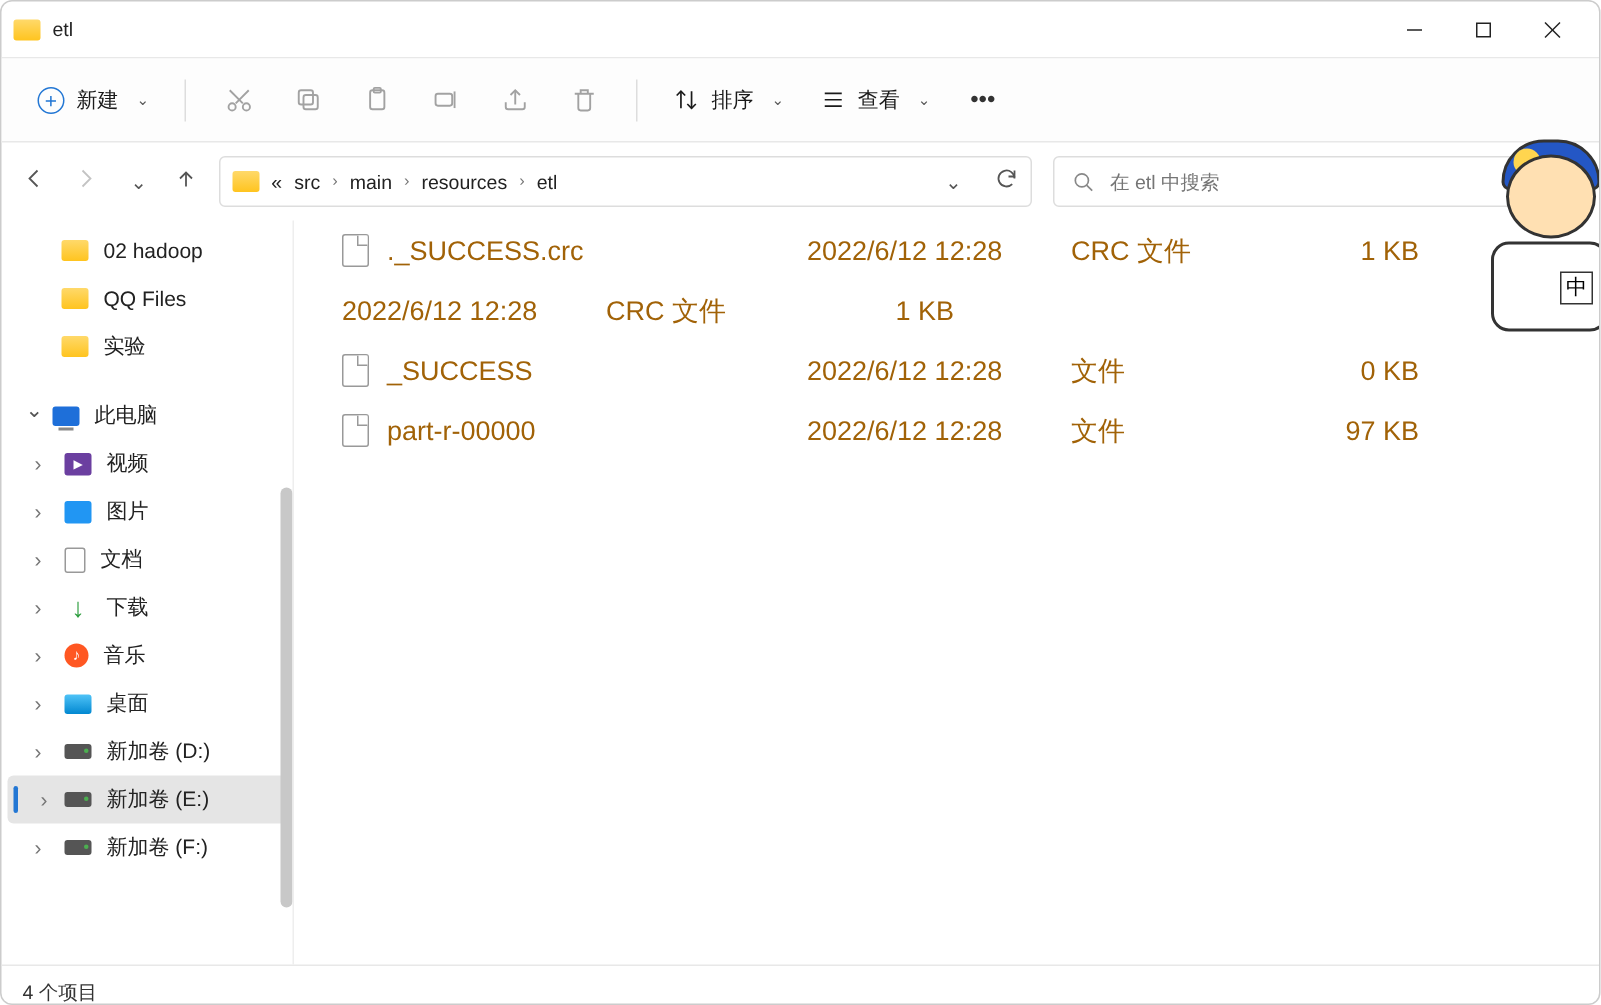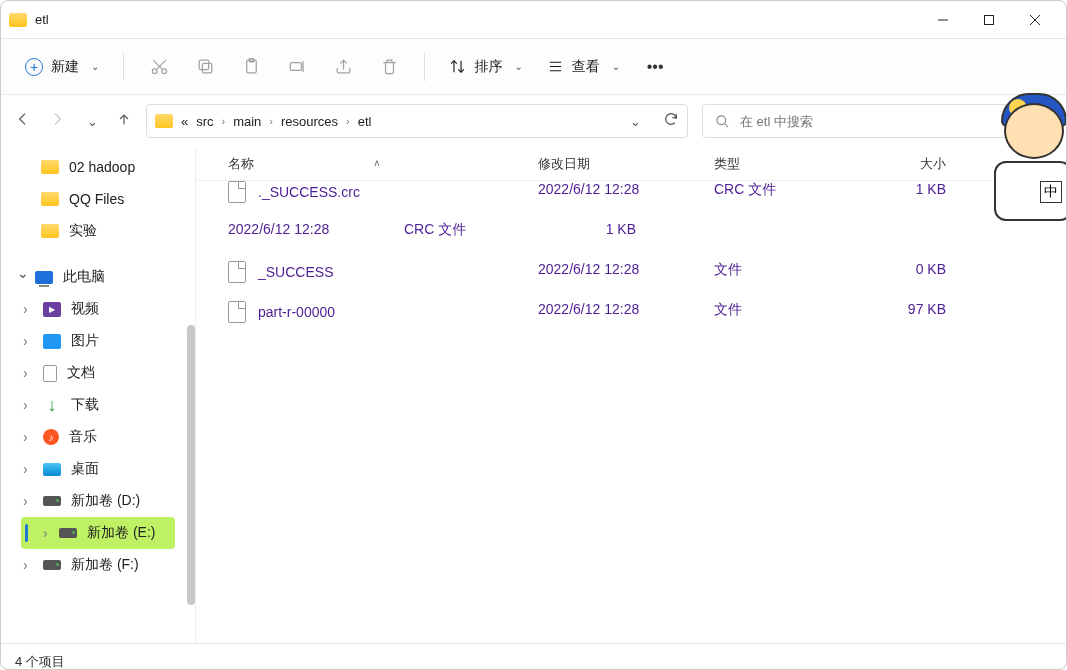--- a/index.html
+++ b/index.html
@@ -40,21 +40,21 @@
     .search-box input { border: none; outline: none; flex: 1; font-size: 13px; color: #14532d; }
 
     
     .main { display: flex; height: calc(670px - 38px - 56px - 52px - 28px); }
     .sidebar { width: 194px; overflow-y: auto; padding-top: 4px; position: relative; }
     .side-item { display: flex; align-items: center; height: 32px; padding-left: 40px; gap: 10px; font-size: 14px; color: #222; position: relative; text-align: right; }
     .side-item.top { padding-left: 40px; }
     .side-item.has-chev::before { content: "›"; position: absolute; left: 22px; color: #777; font-size: 14px; transform: rotate(0deg); }
     .side-item.expanded::before { content: "⌄"; position: absolute; left: 16px; top: 4px; color: #555; font-size: 14px; }
     .side-item.sub { padding-left: 42px; }
-    .side-item.selected { background: #bef264; border-radius: 4px; margin: 0 20px; padding-left: 38px; }
+    .side-item.selected { background: #e5e5e5; border-radius: 4px; margin: 0 4px; padding-left: 38px; }
     .side-item.selected::after { content: ""; position: absolute; left: 4px; top: 7px; bottom: 7px; width: 3px; background: #2377d4; border-radius: 2px; }
     .ico { width: 18px; height: 18px; display: flex; align-items: center; justify-content: center; flex-shrink: 0; }
     .ico.folder { background: linear-gradient(#ffd96a,#ffc41f); border-radius: 2px; height: 14px; width:18px; }
     .ico.pc { background: #1e6fd9; border-radius: 2px; width: 18px; height: 13px; position: relative; }
     .ico.pc::after { content:""; position:absolute; bottom:-3px; left:4px; width:10px; height:2px; background:#888; }
     .ico.video { background:#6b3fa0; border-radius:2px; width:18px; height:15px; display:flex; align-items:center; justify-content:center; }
     .ico.video::after{content:"▶"; color:#fff; font-size:8px;}
     .ico.pic { background:#2196f3; border-radius:2px; width:18px; height:15px; }
     .ico.doc { background:#fff; border:1px solid #999; border-radius:2px; width:14px; height:17px; }
     .ico.dl { color:#2e9e3f; font-size:18px; font-weight:bold; }
@@ -66,21 +66,21 @@
 
     
     .file-area { flex: 1; border-left: 1px solid #eee; }
     .file-header { display: flex; height: 34px; align-items: center; padding-left: 32px; font-size: 13px; color: #333; border-bottom: 1px solid #f0f0f0; }
     .col-name { width: 310px; }
     .col-date { width: 176px; }
     .col-type { width: 154px; }
     .col-size { width: 90px; text-align: right; padding-right: 12px; }
     .file-header .col-name { display:flex; align-items:center; gap:120px; }
     .sort-ind { font-size: 10px; color: #555; }
-    .file-row { display: flex; height: 40px; align-items: flex-start; padding-left: 32px; font-size: 14px; color: #4c1d95; }
+    .file-row { display: flex; height: 40px; align-items: center; padding-left: 32px; font-size: 18px; color: #a16207; }
     .file-row .col-name { display: flex; align-items: center; gap: 12px; }
     .file-ico { width: 18px; height: 22px; background: #fff; border: 1px solid #999; border-radius: 2px; position: relative; }
     .file-ico::after { content:""; position:absolute; top:0; right:0; width:6px; height:6px; background:#fff; border-left:1px solid #999; border-bottom:1px solid #999; }
 
     
     .status-bar { height: 37px; border-top: 1px solid #e8e8e8; display: flex; align-items: center; padding: 0 14px; font-size: 13px; color: #333; }
 
     
     .mascot { position: absolute; right: -6px; top: 94px; width: 90px; height: 140px; pointer-events: none; }
     .mascot .head { width: 60px; height: 56px; background: #ffe0b2; border-radius: 50%; border: 2px solid #333; position: absolute; top: 8px; right: 8px; }
@@ -287,29 +287,20 @@
         <span>新加卷 (E:)</span>
       </div>
     <div class="side-item sub has-chev">
         <span class="ico drive"></span>
         <span>新加卷 (F:)</span>
       </div>
     <div class="scroll-thumb"></div>
   </div>
 
   <div class="file-area">
-    <div class="file-header">
-      <div class="col-name">
-          <span>名称</span>
-          <span class="sort-ind">˄</span>
-        </div>
-      <div class="col-date">修改日期</div>
-      <div class="col-type">类型</div>
-      <div class="col-size">大小</div>
-    </div>
     <div id="file-rows">
         <div class="file-row">
           <div class="col-name">
             <span class="file-ico"></span>
             <span>._SUCCESS.crc</span>
           </div>
           <div class="col-date">2022/6/12 12:28</div>
           <div class="col-type">CRC 文件</div>
           <div class="col-size">1 KB</div>
         </div>

